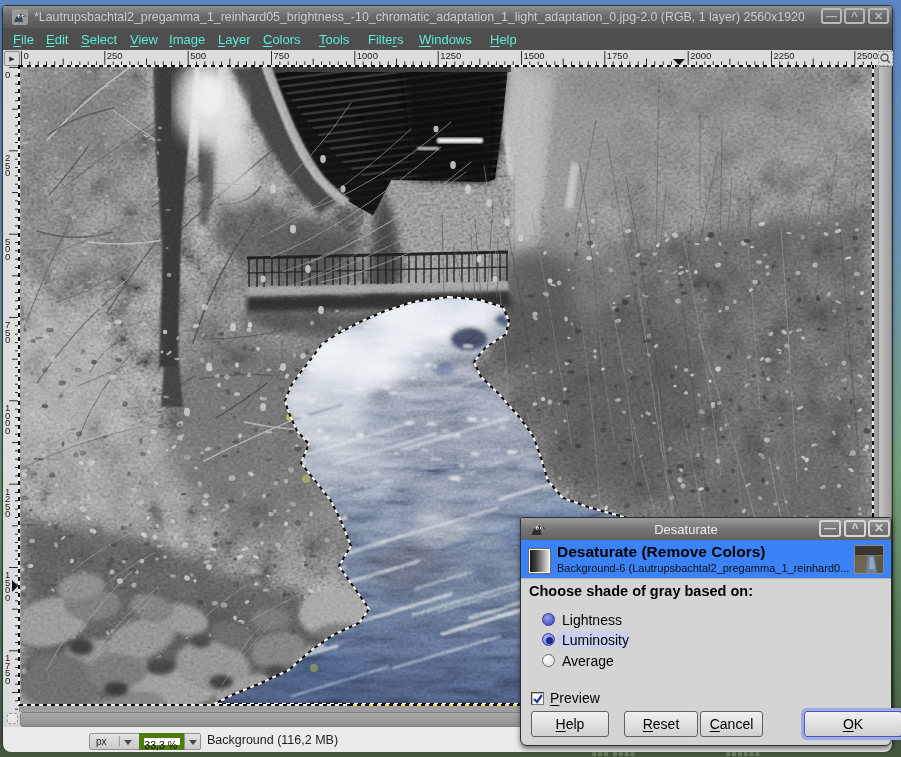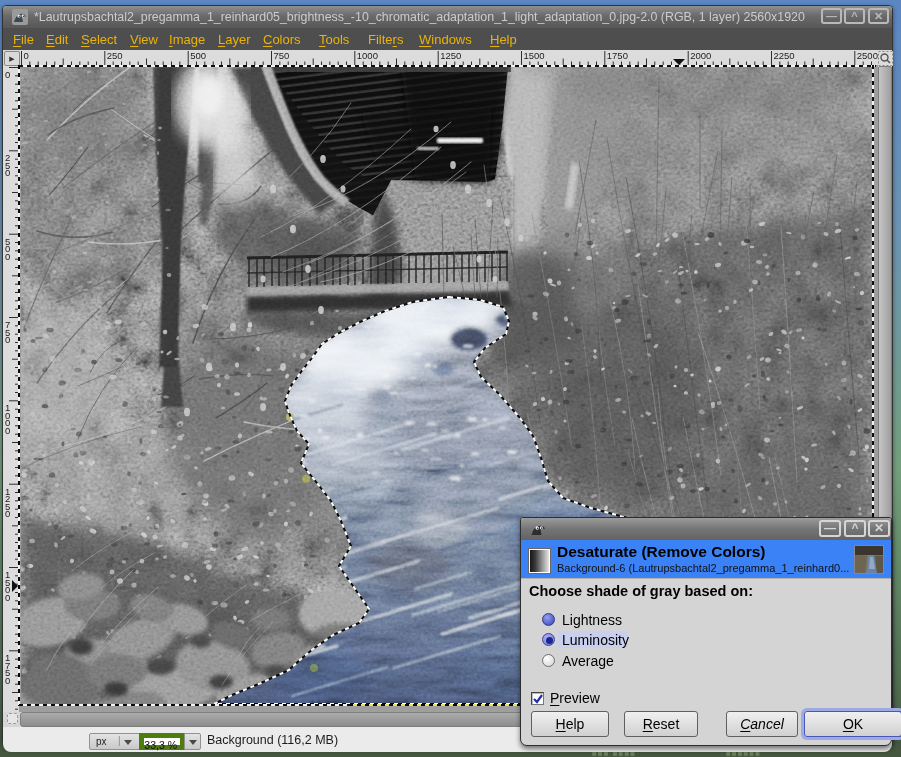--- a/index.html
+++ b/index.html
@@ -3,21 +3,21 @@
 html,body{margin:0;padding:0;width:901px;height:757px;overflow:hidden;font-family:"Liberation Sans",sans-serif;}
 *{box-sizing:border-box;}
 #desk{position:absolute;left:0;top:0;width:901px;height:757px;background:linear-gradient(180deg,#5b86c3 0%,#6b93b4 30%,#73a07c 62%,#4e6a4e 92%,#3f513f 100%);}
 #deskbar{position:absolute;left:0;top:746px;width:901px;height:11px;background:#46573f;}
 .dtext{position:absolute;color:#7b9168;font-size:8px;top:749px;letter-spacing:1px;opacity:0.75;}
 #win{position:absolute;left:2px;top:5px;width:891px;height:743px;background:#d6d6d6;border:1px solid #333;border-radius:4px 4px 8px 8px;box-shadow:0 2px 4px rgba(0,0,0,.45);}
 #titlebar{position:absolute;left:0;top:0;width:889px;height:22px;background:linear-gradient(180deg,#8f8f8f,#6a6a6a 45%,#575757);border-radius:4px 4px 0 0;}
 #title{position:absolute;left:31px;top:4px;font-size:12.4px;color:#cccccc;white-space:nowrap;}
 .wbtn{position:absolute;top:2px;width:21px;height:16px;border:2px solid #b9b9b9;border-radius:3px;color:#b9b9b9;text-align:center;font-size:11px;line-height:12px;font-weight:bold;}
 #menubar{position:absolute;left:0;top:22px;width:889px;height:22px;background:#4e4e4e;}
-.mi{position:absolute;top:4px;font-size:13px;color:#eab308;text-align:right;}
+.mi{position:absolute;top:4px;font-size:13px;color:#5eead4;text-align:right;}
 .mi u{text-decoration-thickness:1px;text-underline-offset:2px;}
 #rcorner{position:absolute;left:1px;top:45px;width:16px;height:15px;background:#d9d9d9;border:1px solid #8a8a8a;border-radius:2px;font-size:7px;color:#333;text-align:center;line-height:14px;}
 #hruler{position:absolute;left:17px;top:44px;width:860px;height:16px;background:#dcdcdc;border-bottom:1px solid #9a9a9a;overflow:hidden;}
 #vruler{position:absolute;left:0px;top:60px;width:17px;height:646px;background:#dcdcdc;border-right:1px solid #9a9a9a;overflow:hidden;}
 #canvasbg{position:absolute;left:17px;top:60px;width:858px;height:646px;background:#9e9e9e;}
 #photo{position:absolute;left:18px;top:61px;width:851px;height:637px;}
 .ants{position:absolute;background:repeating-linear-gradient(90deg,#0a0a0a 0 4px,#f4f4f4 4px 8px);}
 .antsv{position:absolute;background:repeating-linear-gradient(180deg,#0a0a0a 0 4px,#f4f4f4 4px 8px);}
 #vsb{position:absolute;left:875px;top:60px;width:14px;height:646px;background:linear-gradient(90deg,#c6c6c6,#9e9e9e);border:1px solid #7e7e7e;border-radius:2px;}
 #hsb{position:absolute;left:17px;top:706px;width:858px;height:15px;background:linear-gradient(180deg,#ababab,#8d8d8d);border:1px solid #7e7e7e;border-radius:3px;}
@@ -1772,20 +1772,21 @@
 </div>
 <div id="dlg">
   <div id="dtitle">
     <svg style="position:absolute;left:9px;top:3px" width="17" height="16" viewBox="0 0 16 16">
         <path d="M1 14 Q3 6 8 5 Q13 4 14.5 8 Q12 7 10 8 L11 14 Z" fill="#2e2e2e"></path>
         <circle cx="6.7" cy="7" r="1.7" fill="#fff"></circle>
         <circle cx="10.9" cy="6.8" r="1.5" fill="#fff"></circle>
         <circle cx="7" cy="7.3" r="0.8" fill="#222"></circle>
         <circle cx="11.2" cy="7.1" r="0.8" fill="#222"></circle>
       </svg>
+    <div id="dtitletext">Desaturate</div>
     <div class="dbtn" style="left:298px;">—</div>
     <div class="dbtn" style="left:323px;">^</div>
     <div class="dbtn" style="left:347px;">✕</div>
   </div>
   <div id="dheader">
     <div id="gradicon"></div>
     <div id="dh1">Desaturate (Remove Colors)</div>
     <div id="dh2">Background-6 (Lautrupsbachtal2_pregamma_1_reinhard0...</div>
     <div id="dthumb">
         <svg width="30" height="29" viewBox="0 0 30 29">
@@ -1808,15 +1809,15 @@
   <div class="rlabel" style="top:114px;">Luminosity</div>
   <div class="rlabel" style="top:135px;">Average</div>
   <div id="cbox">
       <svg width="12" height="12" viewBox="0 0 12 12">
         <path d="M2 6 L5 9 L10 2" fill="none" stroke="#2233aa" stroke-width="2.2"></path>
       </svg>
     </div>
   <div id="cklabel"><u>P</u>review</div>
   <div class="btn" style="left:10px;width:78px;"><u>H</u>elp</div>
   <div class="btn" style="left:103px;width:74px;"><u>R</u>eset</div>
-  <div class="btn" style="left:205px;width:72px;font-style:italic;"><u>C</u>ancel</div>
+  <div class="btn" style="left:179px;width:63px;"><u>C</u>ancel</div>
   <div class="btn" style="left:283px;width:98px;box-shadow:0 0 0 3px #9daae4;border-color:#4a57b8;"><u>O</u>K</div>
 </div>
 
 </body></html>

